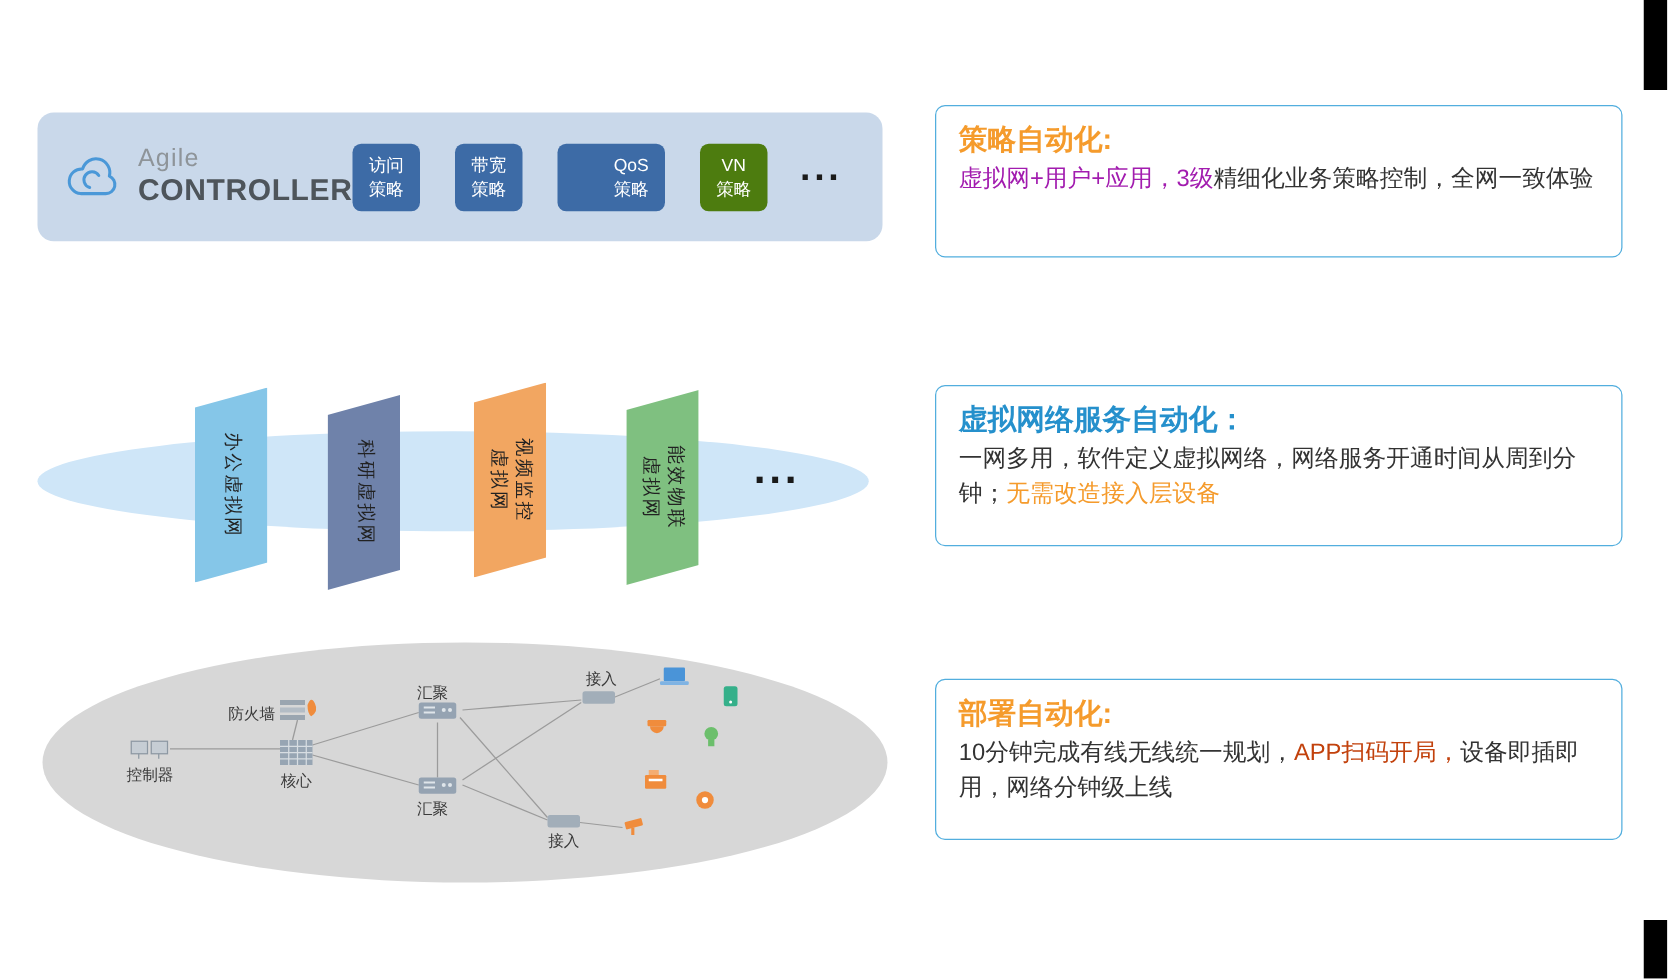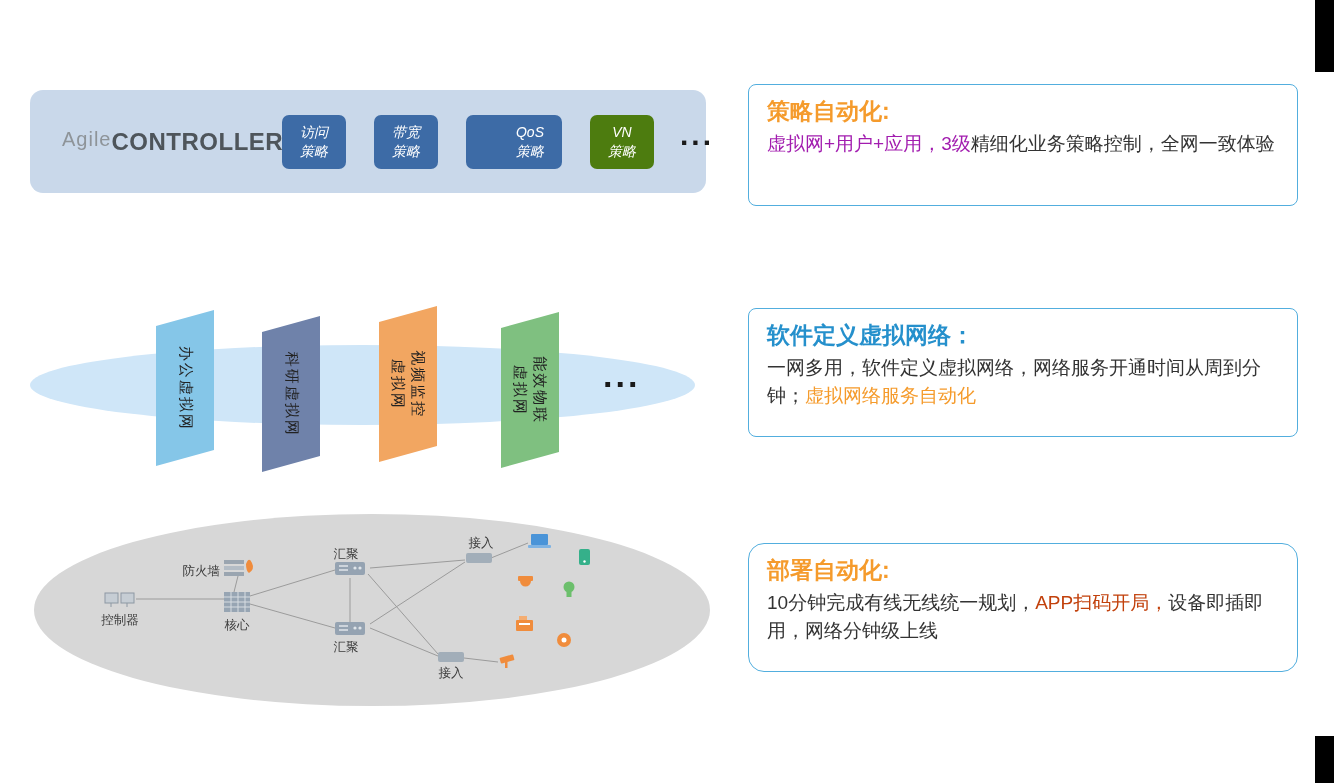--- a/index.html
+++ b/index.html
@@ -11,28 +11,28 @@
   .corner-bar.top { top:0; height:72px; }
   .corner-bar.bottom { top:736px; height:47px; }
 
   
   .controller-bar {
     position:absolute; left:30px; top:90px; width:676px; height:103px;
     border-radius:13px; display:flex; align-items:center;
     padding:0 20px; box-sizing:border-box;
   }
   .logo { display:flex; align-items:center; gap:12px; width:232px; }
-  .logo-text { display:flex; flex-direction:row; line-height:1.15; }
+  .logo-text { display:flex; flex-direction:column; line-height:1.15; }
   .logo-line1 { font-size:20px; color:#8e9499; letter-spacing:1px; }
   .logo-line2 { font-size:24px; font-weight:bold; color:#4e555b; letter-spacing:0.5px; }
   .badges { display:flex; gap:28px; align-items:center; }
   .badge {
-    width:64px; height:54px; border-radius:7px; color:#fff;
+    width:54px; height:54px; border-radius:7px; color:#fff;
     display:flex; flex-direction:column; align-items:center; justify-content:center;
-    font-size:14px; line-height:1.35; text-align:center;font-style:italic;
+    font-size:14px; line-height:1.35; text-align:center;
   }
   .bar-ellipsis {
     font-size:30px; font-weight:bold; color:#1a1a1a;
     margin-left:26px; letter-spacing:3px; align-self:center; margin-top:-14px;
   }
 
   
   .vn-ellipse {
     position:absolute; left:30px; top:345px; width:665px; height:80px;
     border-radius:50%;
@@ -235,22 +235,22 @@
       <rect x="477" y="152" width="2.5" height="6" fill="#f08c3c"></rect>
     </g>
   </svg>
 
   <div class="callout" id="callout-0" style="border-color: rgb(82, 174, 222);">
     <div class="callout-title" style="color: rgb(245, 155, 44);">策略自动化:</div>
     <p class="callout-body"><span style="color: #a21caf;">虚拟网+用户+应用，3级</span><span style="color: rgb(51, 51, 51);">精细化业务策略控制，全网一致体验</span><span style="color: rgb(51, 51, 51);"></span></p>
   </div>
 
   <div class="callout" id="callout-1" style="border-color: rgb(82, 174, 222);">
-    <div class="callout-title" style="color: rgb(37, 144, 204);">软件定义虚拟网络：</div>
-    <p class="callout-body"><span style="color: rgb(51, 51, 51);">一网多用，软件定义虚拟网络，网络服务开通时间从周到分钟；</span><span style="color: rgb(245, 155, 44);">虚拟网络服务自动化</span><span style="color: rgb(51, 51, 51);"></span></p>
-  </div>
-
-  <div class="callout" id="callout-2" style="border-color: rgb(82, 174, 222); border-radius: 16px;">
+    <div class="callout-title" style="color: rgb(37, 144, 204);">虚拟网络服务自动化：</div>
+    <p class="callout-body"><span style="color: rgb(51, 51, 51);">一网多用，软件定义虚拟网络，网络服务开通时间从周到分钟；</span><span style="color: rgb(245, 155, 44);">无需改造接入层设备</span><span style="color: rgb(51, 51, 51);"></span></p>
+  </div>
+
+  <div class="callout" id="callout-2" style="border-color: rgb(82, 174, 222);">
     <div class="callout-title" style="color: rgb(245, 155, 44);">部署自动化:</div>
     <p class="callout-body"><span style="color: rgb(51, 51, 51); margin-top: 13px;">10分钟完成有线无线统一规划，</span><span style="color: #c2410c;">APP扫码开局，</span><span style="color: rgb(51, 51, 51);">设备即插即用，网络分钟级上线</span></p>
   </div>
 
 </div>
 
 </body></html>

